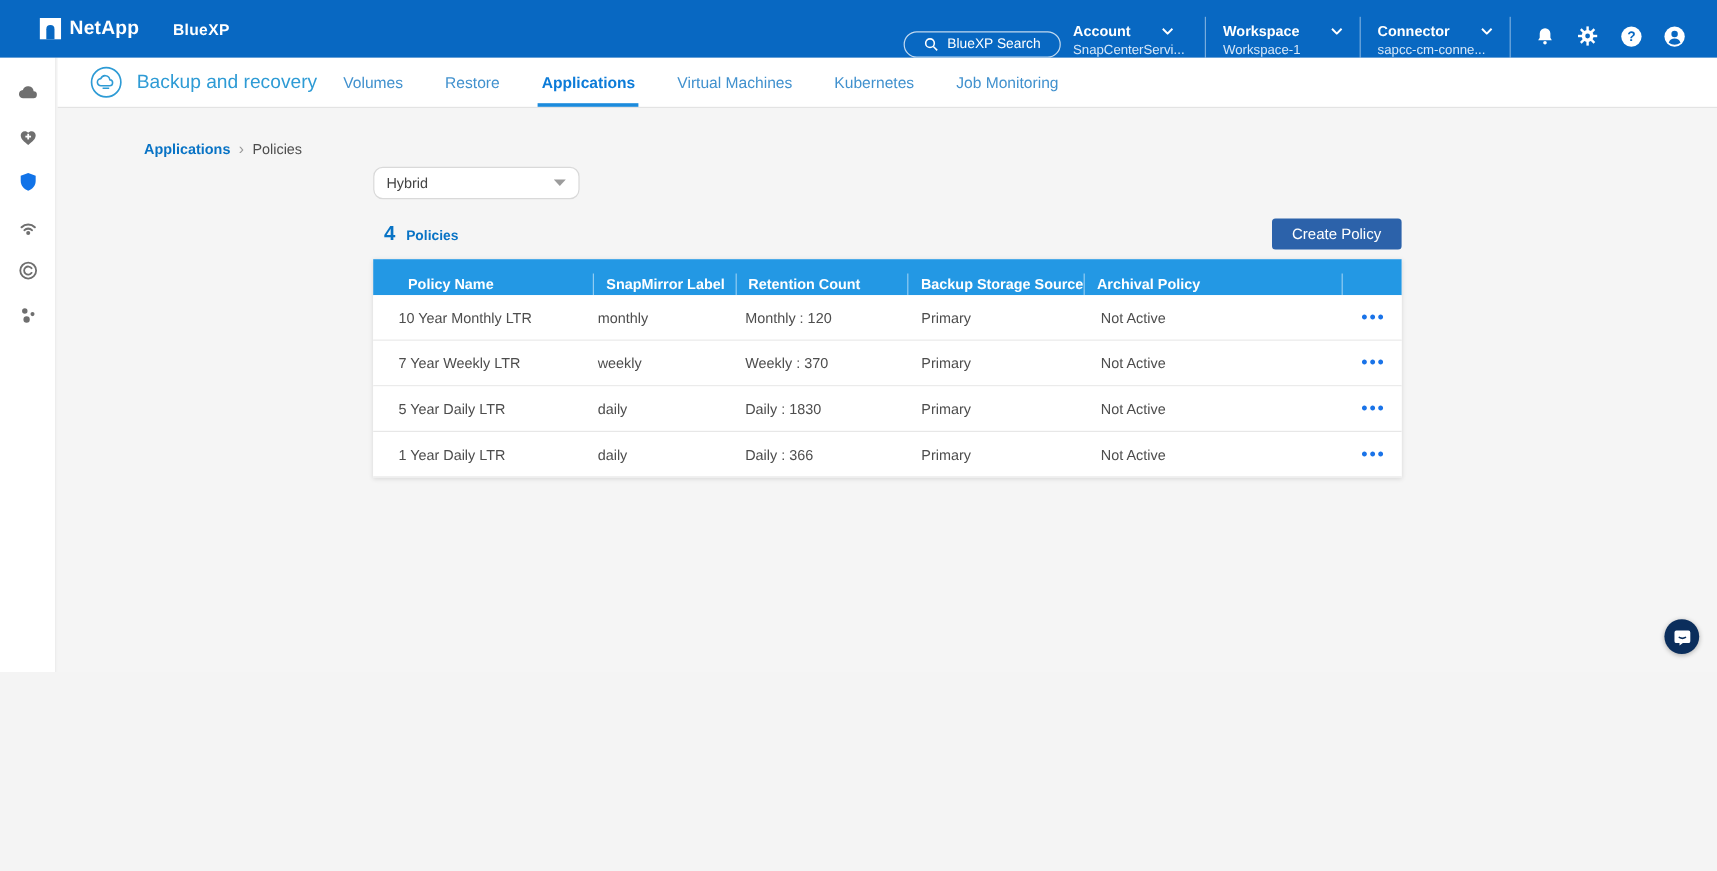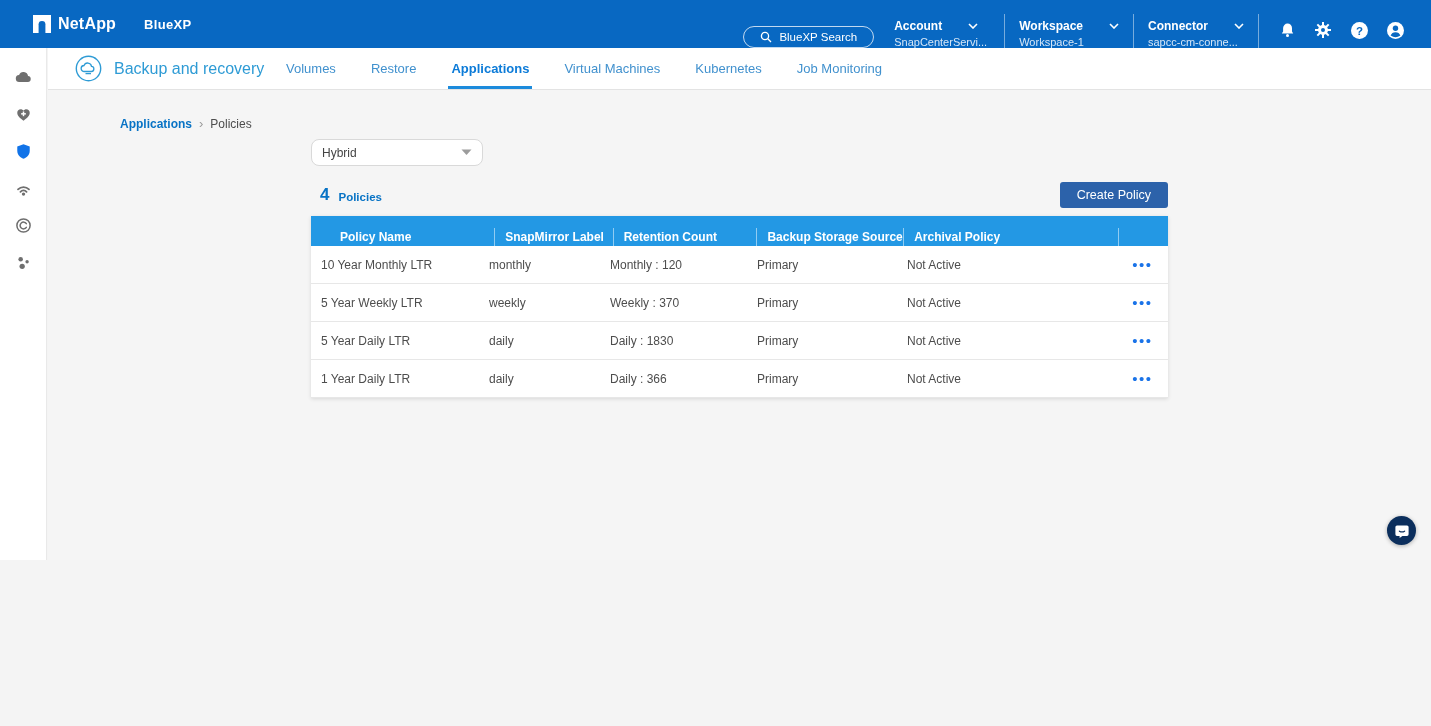--- a/index.html
+++ b/index.html
@@ -19,21 +19,21 @@
                  border-radius:12px; height:22px; padding:0 16px; background:transparent; color:#fff;
                  font-size:11.5px; font-family:inherit; cursor:pointer; }
   .tb-menu { display:flex; flex-direction:column; justify-content:center; min-width:96px; margin:0 14px; }
   .tb-menu-top { display:flex; align-items:center; gap:26px; }
   .tb-menu-label { font-size:12px; font-weight:bold; }
   .tb-menu-value { font-size:11px; color:#d7e7f7; margin-top:3px; }
   .tb-divider { width:1px; height:34px; background:rgba(255,255,255,.45); }
   .tb-icons { display:flex; align-items:center; margin-left:10px; }
   .tb-iconbtn { width:36px; height:36px; display:flex; align-items:center; justify-content:center;
                 background:transparent; border:none; cursor:pointer; }
-  .sp1 { margin-left:20px; }
+  .sp1 { margin-left:10px; }
 
   
   .service-header { position:absolute; top:48px; left:48px; right:0; height:42px; background:#fff;
                     border-bottom:1px solid #e3e3e3; z-index:20; }
   .service-title { position:absolute; left:27px; top:0; height:100%; display:flex; align-items:center; gap:12px; }
   .service-title-text { font-size:16px; color:#2E9BD5; }
   .tabs { position:absolute; left:235px; top:0; height:100%; display:flex; align-items:stretch; gap:29px; }
   .tab { display:flex; align-items:center; font-size:13px; color:#4191CE; cursor:pointer;
          border-bottom:3px solid transparent; border-top:3px solid transparent; padding:0 3px; }
   .tab.active { color:#0C7BD8; font-weight:bold; border-bottom-color:#1C8BDC; }
@@ -64,21 +64,21 @@
   .create-btn { margin-left:auto; height:26px; padding:4px 17px; background:#2C62AA; color:#fff;
                 border:none; border-radius:3px; font-size:12.5px; font-family:inherit; cursor:pointer; }
 
   
   .policy-table { position:absolute; left:263px; top:126px; width:857px; background:#fff;
                   box-shadow:0 1px 4px rgba(0,0,0,.12); }
   .thead { display:flex; height:30px; background:#2398E4; align-items:flex-end;padding-left:19px; }
   .th { font-size:12px; font-weight:bold; color:#fff; padding-left:10px; height:18px; line-height:18px; }
   .th + .th { border-left:1px solid rgba(255,255,255,.5); }
   .trow { display:flex; height:38px; align-items:center; border-bottom:1px solid #e7e7e7; background:#fff; }
-  .td { font-size:12px; color:#4d4d4d; padding-left:10px; overflow:hidden; white-space:nowrap; }
+  .td { font-size:12px; color:#4d4d4d; padding-left:10px; overflow:hidden; white-space:nowrap;margin-left:11px; }
   .c1 { width:168px; } .c2 { width:121px; } .c3 { width:147px; } .c4 { width:150px; } .c5 { width:220px; }
   .c6 { width:51px; display:flex; justify-content:center; padding-left:0; }
   .row-menu { background:transparent; border:none; color:#1A73E8; font-size:15px; letter-spacing:1.5px;
               cursor:pointer; line-height:10px; padding:4px 2px; font-family:inherit; }
 
   
   .chat-fab { position:absolute; right:15px; bottom:15px; width:29px; height:29px; border-radius:50%;
               background:#0B2E5C; border:none; cursor:pointer; display:flex; align-items:center;
               justify-content:center; box-shadow:0 1px 4px rgba(0,0,0,.3); z-index:40; }
 </style>
@@ -274,21 +274,21 @@
         <div class="td c2">monthly</div>
         <div class="td c3">Monthly : 120</div>
         <div class="td c4">Primary</div>
         <div class="td c5">Not Active</div>
         <div class="td c6">
             <button class="row-menu">•••</button>
           </div>
       </div>
 
       <div class="trow">
-        <div class="td c1">5 Year Weekly LTR</div>
+        <div class="td c1">7 Year Weekly LTR</div>
         <div class="td c2">weekly</div>
         <div class="td c3">Weekly : 370</div>
         <div class="td c4">Primary</div>
         <div class="td c5">Not Active</div>
         <div class="td c6">
             <button class="row-menu">•••</button>
           </div>
       </div>
 
       <div class="trow">

